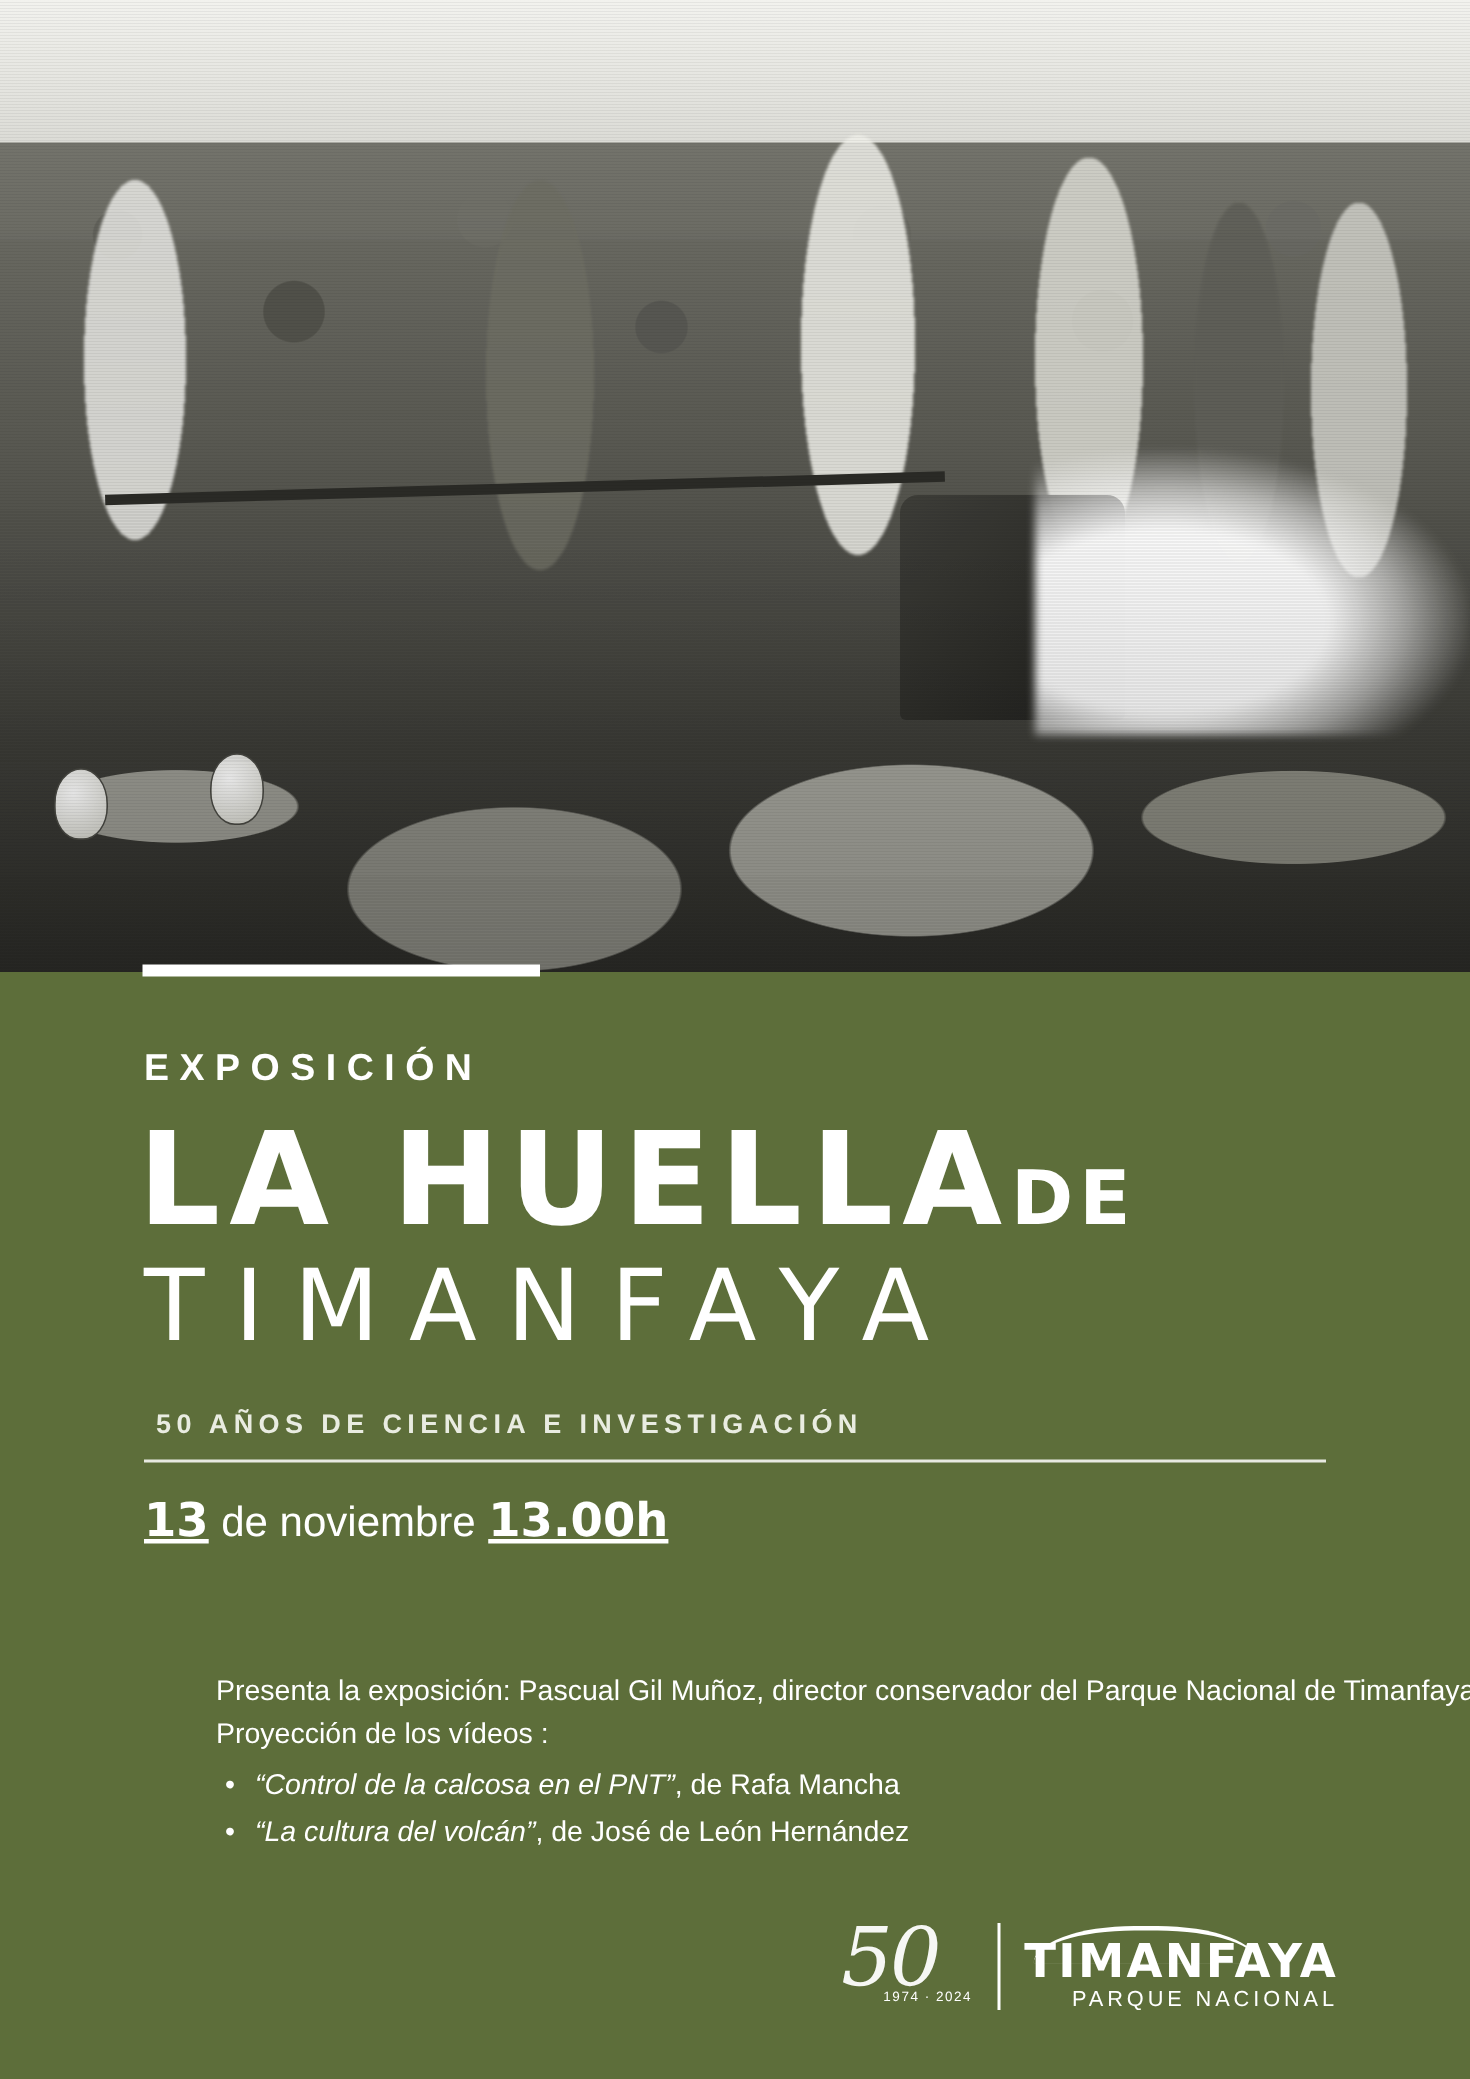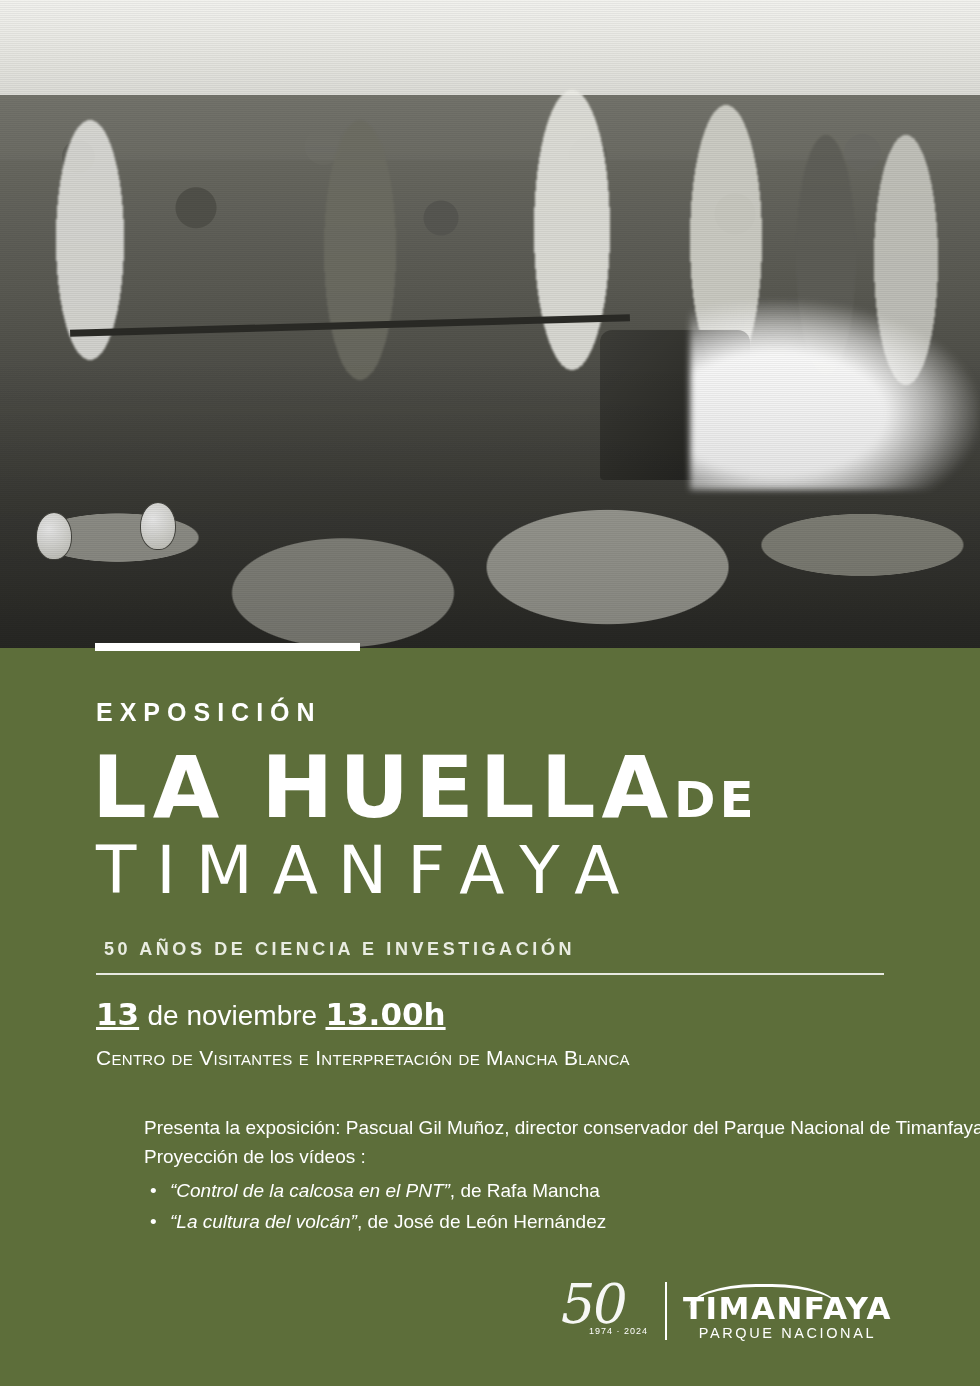--- a/index.html
+++ b/index.html
@@ -308,21 +308,21 @@
   .logo-main {
     font-family: "DejaVu Sans", sans-serif;
     font-weight: bold;
     font-size: 31px;
     line-height: 33px;
     letter-spacing: 1.5px;
   }
   .logo-sub {
     font-size: 14.5px;
     letter-spacing: 2.6px;
-    text-align: center;
+    text-align: right;
   }
 </style>
 </head>
 <body>
 
 <div class="poster">
 
   <div class="photo">
     <div class="sky"></div>
     <div class="wall"></div>
@@ -351,21 +351,20 @@
     <div class="subtitle">50 AÑOS DE CIENCIA E INVESTIGACIÓN</div>
 
     <div class="rule-mid"></div>
 
     <div class="date-line">
       <span class="strong">13</span>
       <span class="mid">de noviembre</span>
       <span class="strong">13.00h</span>
     </div>
 
-    <div class="venue">Centro de Visitantes e Interpretación de Mancha Blanca</div>
 
     <div class="body-block">
       <div class="line">Presenta la exposición: Pascual Gil Muñoz, director conservador del Parque Nacional de Timanfaya</div>
       <div class="line">Proyección de los vídeos :</div>
       <ul class="bullets">
         <li>
           <em>“Control de la calcosa en el PNT”</em><span>, de Rafa Mancha</span>
         </li>
         <li>
           <em>“La cultura del volcán”</em><span>, de José de León Hernández</span>

